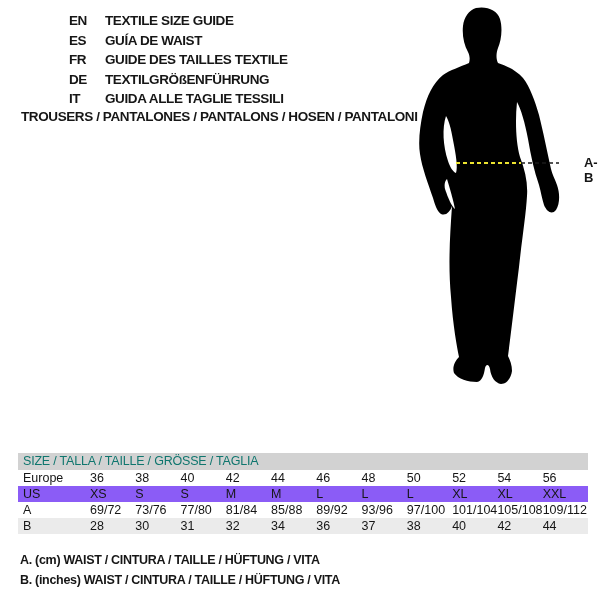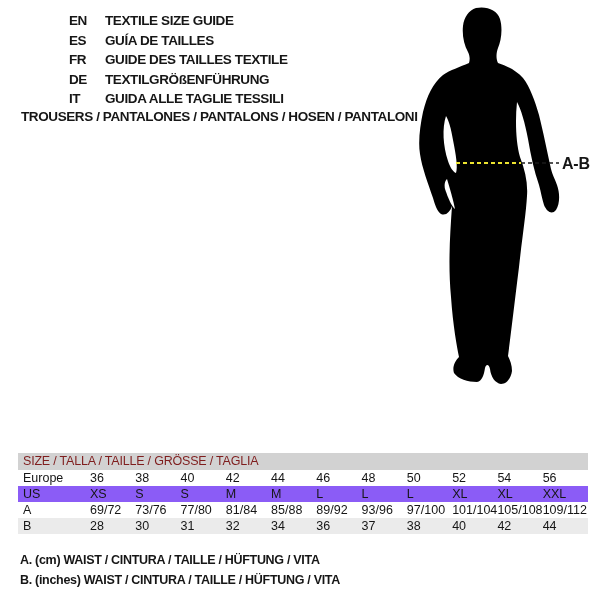--- a/index.html
+++ b/index.html
@@ -10,49 +10,49 @@
   
   .lang-list{position:absolute;left:22px;top:11px;}
   .lang-row{display:flex;height:19.5px;align-items:center;
     font-size:13.5px;font-weight:bold;letter-spacing:-0.4px;white-space:nowrap;margin-left:47px;}
   .lang-code{width:36px;flex:0 0 36px;}
   
   .category-title{position:absolute;left:21px;top:109px;
     font-size:13.5px;font-weight:bold;letter-spacing:-0.4px;white-space:nowrap;}
   
   .figure-svg{position:absolute;left:400px;top:0px;width:200px;height:420px;}
-  .measure-label{position:absolute;left:562px;top:155px;
-    font-size:16px;font-weight:600;letter-spacing:-0.2px;}
+  .measure-label{position:absolute;left:584px;top:155px;
+    font-size:13px;font-weight:600;letter-spacing:-0.2px;}
   
   .man-title{position:absolute;left:20px;top:427px;
     font-size:12.5px;font-weight:bold;letter-spacing:-0.3px;white-space:nowrap;}
   .size-table{position:absolute;left:18px;top:453px;width:570px;font-size:12.5px;}
   .st-header{height:17px;line-height:17px;padding-left:5px;
-    letter-spacing:-0.2px;color:#7f1d1d;}
+    letter-spacing:-0.2px;color:#0f766e;}
   .st-row{display:flex;height:16px;align-items:center;}
   .st-lbl{flex:0 0 67px;padding-left:5px;}
   .st-val{flex:1;text-align:left;}
   
   .notes{position:absolute;left:20px;top:551px;}
   .note-line{height:19.5px;line-height:19.5px;font-size:12.5px;font-weight:bold;
     letter-spacing:-0.3px;white-space:nowrap;}
 </style>
 </head>
 <body>
 
 <div id="canvas">
 
   <div class="lang-list">
     <div class="lang-row">
       <span class="lang-code">EN</span>
       <span class="lang-label">TEXTILE SIZE GUIDE</span>
     </div>
     <div class="lang-row">
       <span class="lang-code">ES</span>
-      <span class="lang-label">GUÍA DE TAILLES</span>
+      <span class="lang-label">GUÍA DE WAIST</span>
     </div>
     <div class="lang-row">
       <span class="lang-code">FR</span>
       <span class="lang-label">GUIDE DES TAILLES TEXTILE</span>
     </div>
     <div class="lang-row">
       <span class="lang-code">DE</span>
       <span class="lang-label">TEXTILGRÖßENFÜHRUNG</span>
     </div>
     <div class="lang-row">

